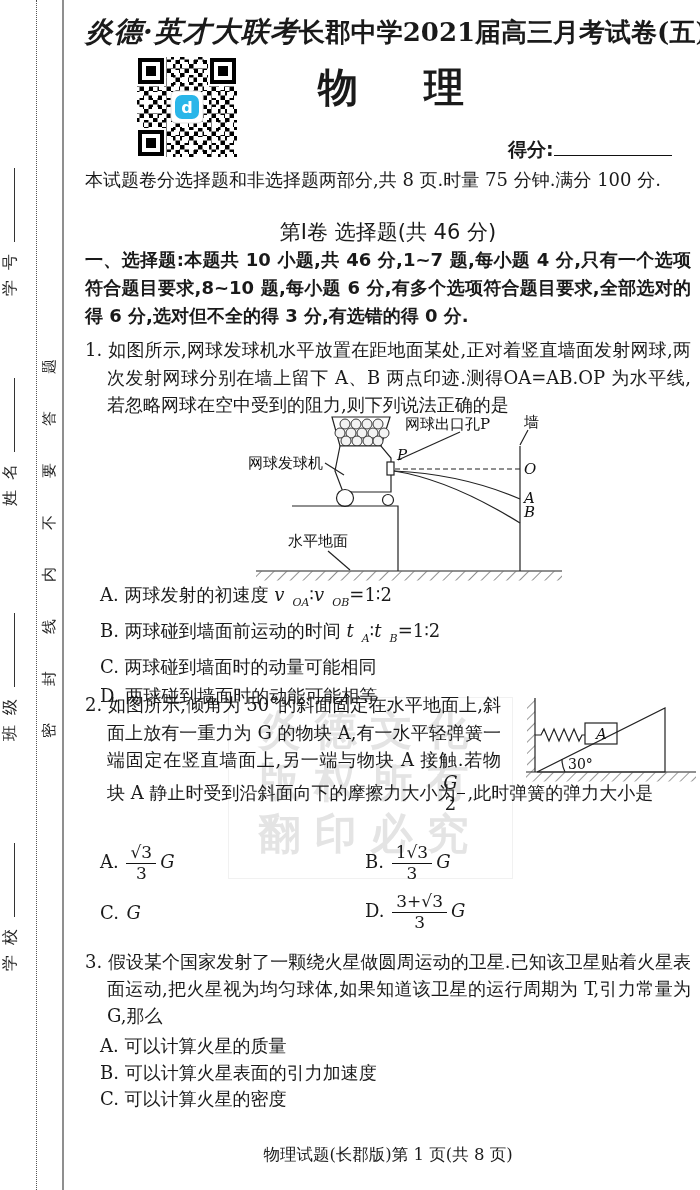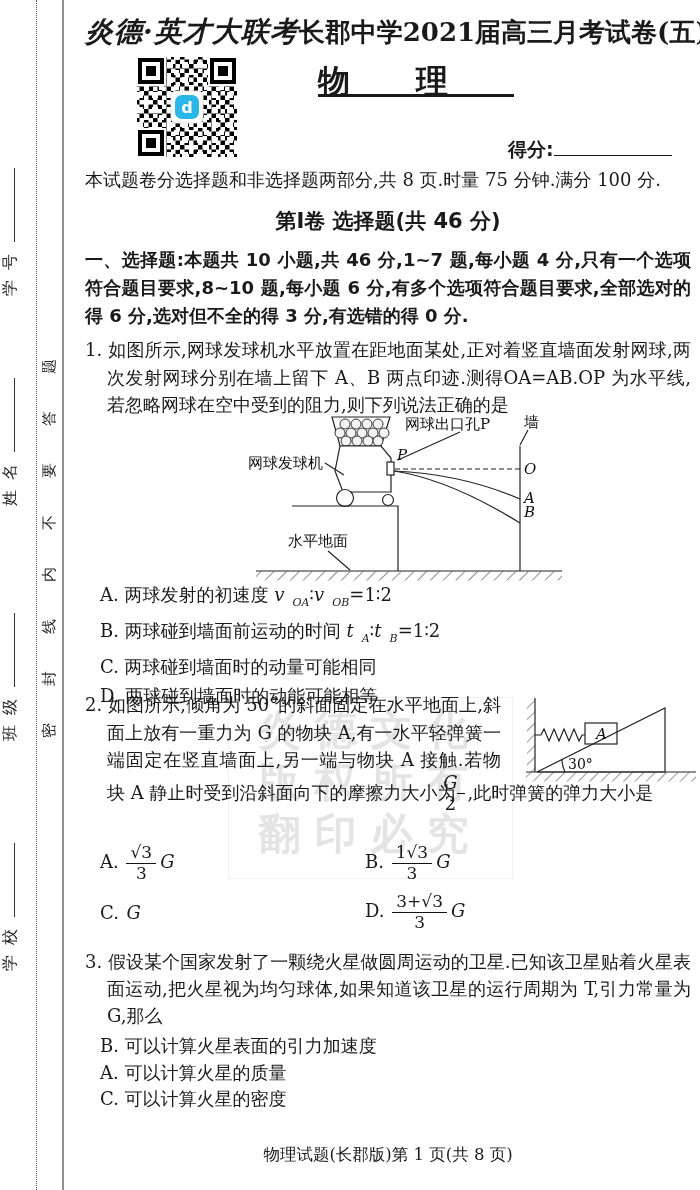--- a/index.html
+++ b/index.html
@@ -24,27 +24,27 @@
   .watermark{
     position:absolute;left:228px;top:697px;width:285px;height:182px;z-index:0;
     border:1px solid #f1f1f1;text-align:center;
     font-family:"DejaVu Sans","Liberation Sans",sans-serif;font-weight:bold;
     font-size:42px;line-height:52px;letter-spacing:14px;color:#e4e4e4;
     padding-top:6px;box-sizing:border-box;
   }
   
   .header-title{left:85px;top:13px;width:606px;white-space:nowrap;font-weight:bold;font-size:26px;z-index:1;}
   .header-title .calli{font-weight:900;font-style:italic;font-size:28px;letter-spacing:1px;}
-  .subject-title{left:318px;top:60px;font-size:32px;font-weight:bold;letter-spacing:66px;white-space:nowrap;z-index:1;text-decoration:underline;}
+  .subject-title{left:318px;top:60px;font-size:40px;font-weight:bold;letter-spacing:66px;white-space:nowrap;z-index:1;}
   .qr{left:135px;top:55px;z-index:1;}
   .score-row{left:508px;top:136px;z-index:1;font-family:"DejaVu Sans","Liberation Sans",sans-serif;font-weight:bold;font-size:19px;}
   .score-line{display:inline-block;width:118px;height:1em;border-bottom:1.5px solid #111;}
   .intro{left:85px;top:168px;width:606px;font-size:18px;z-index:1;}
   
-  .sec-title{left:85px;top:207px;width:606px;text-align:center;font-size:21px;font-weight:bold;
+  .sec-title{left:85px;top:218px;width:606px;text-align:center;font-size:21px;font-weight:normal;
     font-family:"DejaVu Sans","Liberation Sans",sans-serif;z-index:1;}
   .instructions{left:85px;top:246px;width:606px;font-size:18px;line-height:28px;font-weight:bold;
     font-family:"DejaVu Sans","Liberation Sans",sans-serif;text-align:justify;z-index:1;}
   
   .qtext{font-size:18px;line-height:27.5px;text-align:justify;}
   .hang{padding-left:22px;text-indent:-22px;}
   .q1{left:85px;top:336px;width:606px;z-index:1;}
   .fig1{left:228px;top:413px;z-index:1;}
   .q1-options{left:85px;top:581px;width:606px;padding-left:15px;box-sizing:border-box;
     font-size:18px;line-height:28.5px;z-index:1;}
@@ -291,19 +291,19 @@
     <span class="ifrac"><span class="num">3+√3</span><span class="den">3</span></span><span class="g-suffix">G</span>
   </div>
 </div>
 
 <div class="abs q3">
   <div class="qtext hang">
     <span>3.</span>
     <span>假设某个国家发射了一颗绕火星做圆周运动的卫星.已知该卫星贴着火星表面运动,把火星视为均匀球体,如果知道该卫星的运行周期为 T,引力常量为 G,那么</span>
   </div>
   <div class="q3-options">
+    <div><span>A.</span> <span>可以计算火星的质量</span></div>
     <div><span>B.</span> <span>可以计算火星表面的引力加速度</span></div>
-    <div><span>A.</span> <span>可以计算火星的质量</span></div>
     <div><span>C.</span> <span>可以计算火星的密度</span></div>
   </div>
 </div>
 
 <div class="abs footer">物理试题(长郡版)第 1 页(共 8 页)</div>
 
 </body></html>

